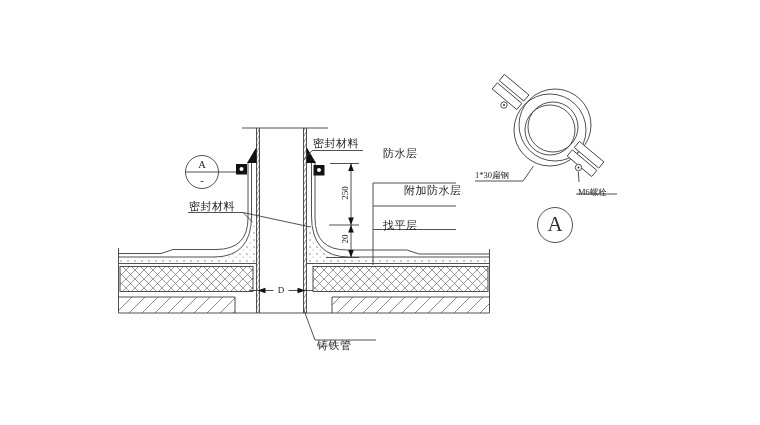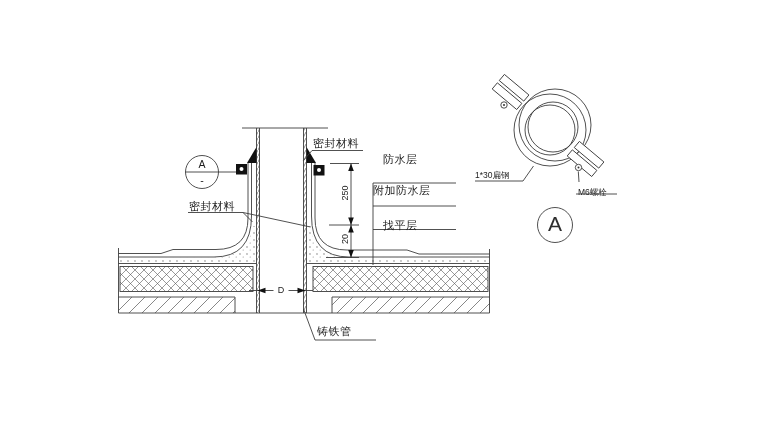--- a/index.html
+++ b/index.html
@@ -1,17 +1,17 @@
 <!DOCTYPE html>
 <html><head>
 <meta charset="utf-8">
 <style>
   html,body{margin:0;padding:0;background:#fff;}
   #canvas{position:relative;width:760px;height:379px;background:#ffffff;overflow:hidden;
-          font-family:Liberation Sans, sans-serif;color:#1c1c1c;}
+          font-family:Liberation Serif, serif;color:#1c1c1c;}
   svg{position:absolute;left:0;top:0;}
   .lbl{position:absolute;font-size:11px;line-height:12px;white-space:nowrap;color:#1c1c1c;
        letter-spacing:0.5px;}
   .lbl-s{position:absolute;font-size:8.5px;line-height:9px;white-space:nowrap;color:#1c1c1c;}
   .ctr{transform:translate(-50%,-50%);}
   .rot{transform:translate(-50%,-50%) rotate(-90deg);}
   .dim{position:absolute;font-size:9px;line-height:9px;color:#1c1c1c;}
   .bubble-letter{position:absolute;font-size:10.5px;line-height:11px;color:#1c1c1c;}
   .title-letter{position:absolute;font-size:21px;line-height:22px;color:#2e2e2e;font-weight:400;}
 </style>
@@ -148,24 +148,24 @@
       <g>
         <path d="M475,181 H523 M523,181 L533.5,166"></path>
         <path d="M576,194 H617 M579,182 L578.3,171.5"></path>
       </g>
       <circle cx="555" cy="225" r="17.5"></circle>
     </g>
   </svg>
 
   <span class="lbl" style="left:313px;top:137px;">密封材料</span>
   <span class="lbl" style="left:189px;top:200px;">密封材料</span>
-  <span class="lbl" style="left:383px;top:153px;">防水层</span>
-  <span class="lbl" style="left:373px;top:184px;">附加防水层</span>
+  <span class="lbl" style="left:383px;top:147px;">防水层</span>
+  <span class="lbl" style="left:404px;top:184px;">附加防水层</span>
   <span class="lbl" style="left:383px;top:219px;">找平层</span>
-  <span class="lbl" style="left:317px;top:325px;">铸铁管</span>
+  <span class="lbl" style="left:317px;top:339px;">铸铁管</span>
   <span class="lbl-s" style="left:475px;top:171px;">1*30扁钢</span>
   <span class="lbl-s" style="left:578px;top:188px;">M6螺栓</span>
 
   <span class="dim rot" style="left:345px;top:193px;">250</span>
   <span class="dim rot" style="left:345px;top:239px;">20</span>
   <span class="dim ctr" style="left:281px;top:290px;">D</span>
 
   <span class="bubble-letter ctr" style="left:202px;top:164px;">A</span>
   <span class="bubble-letter ctr" style="left:202px;top:180px;">-</span>
   <span class="title-letter ctr" style="left:555px;top:224px;">A</span>

